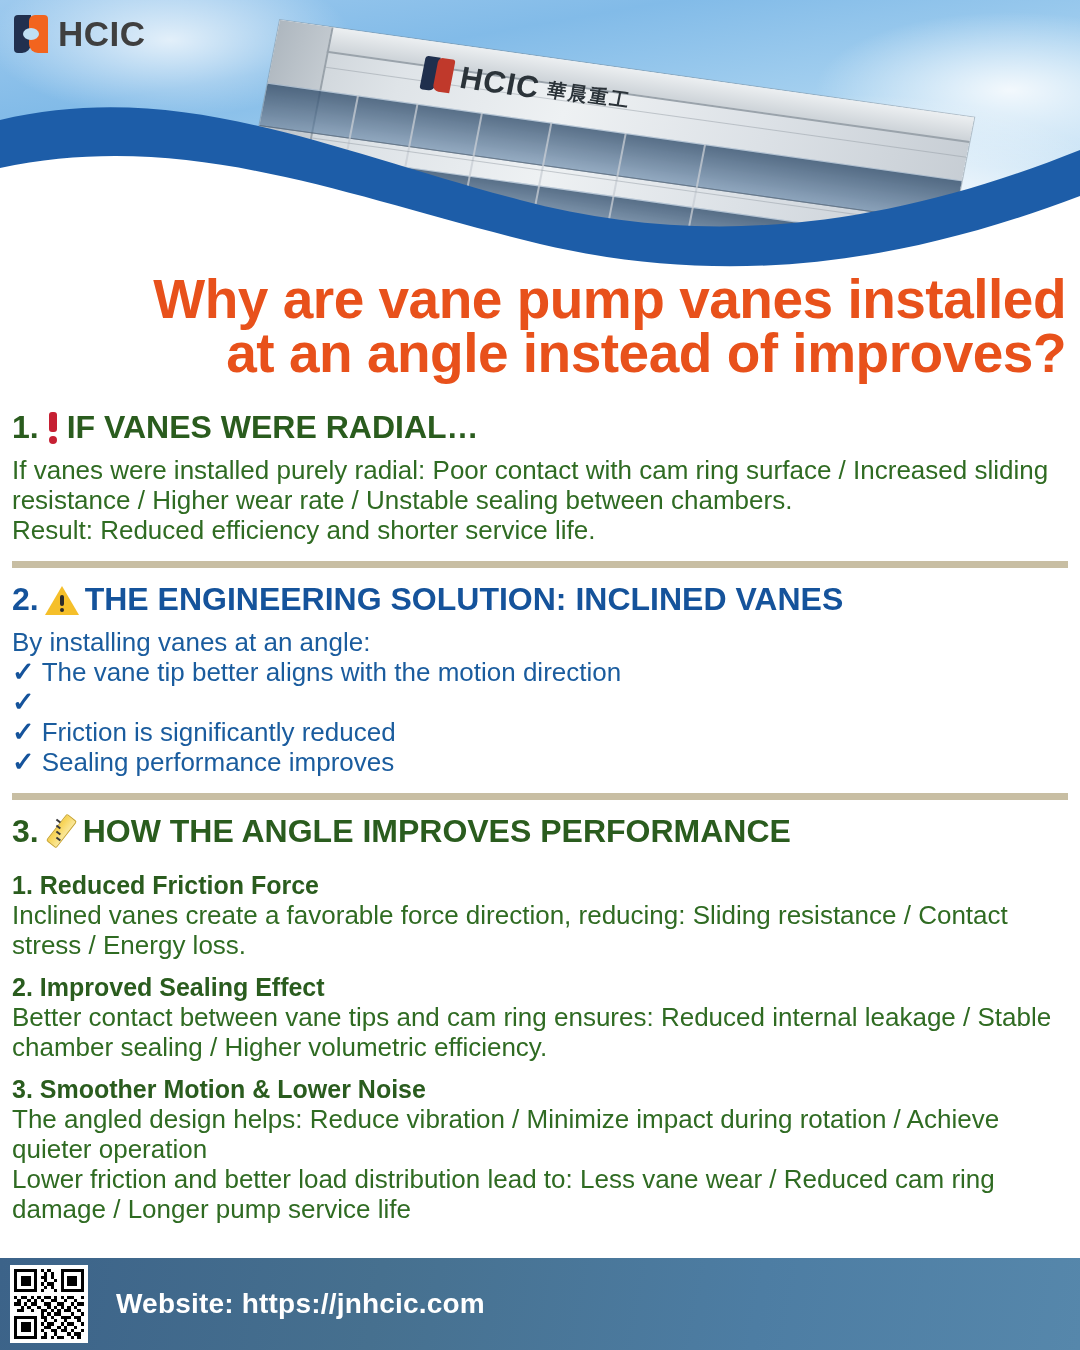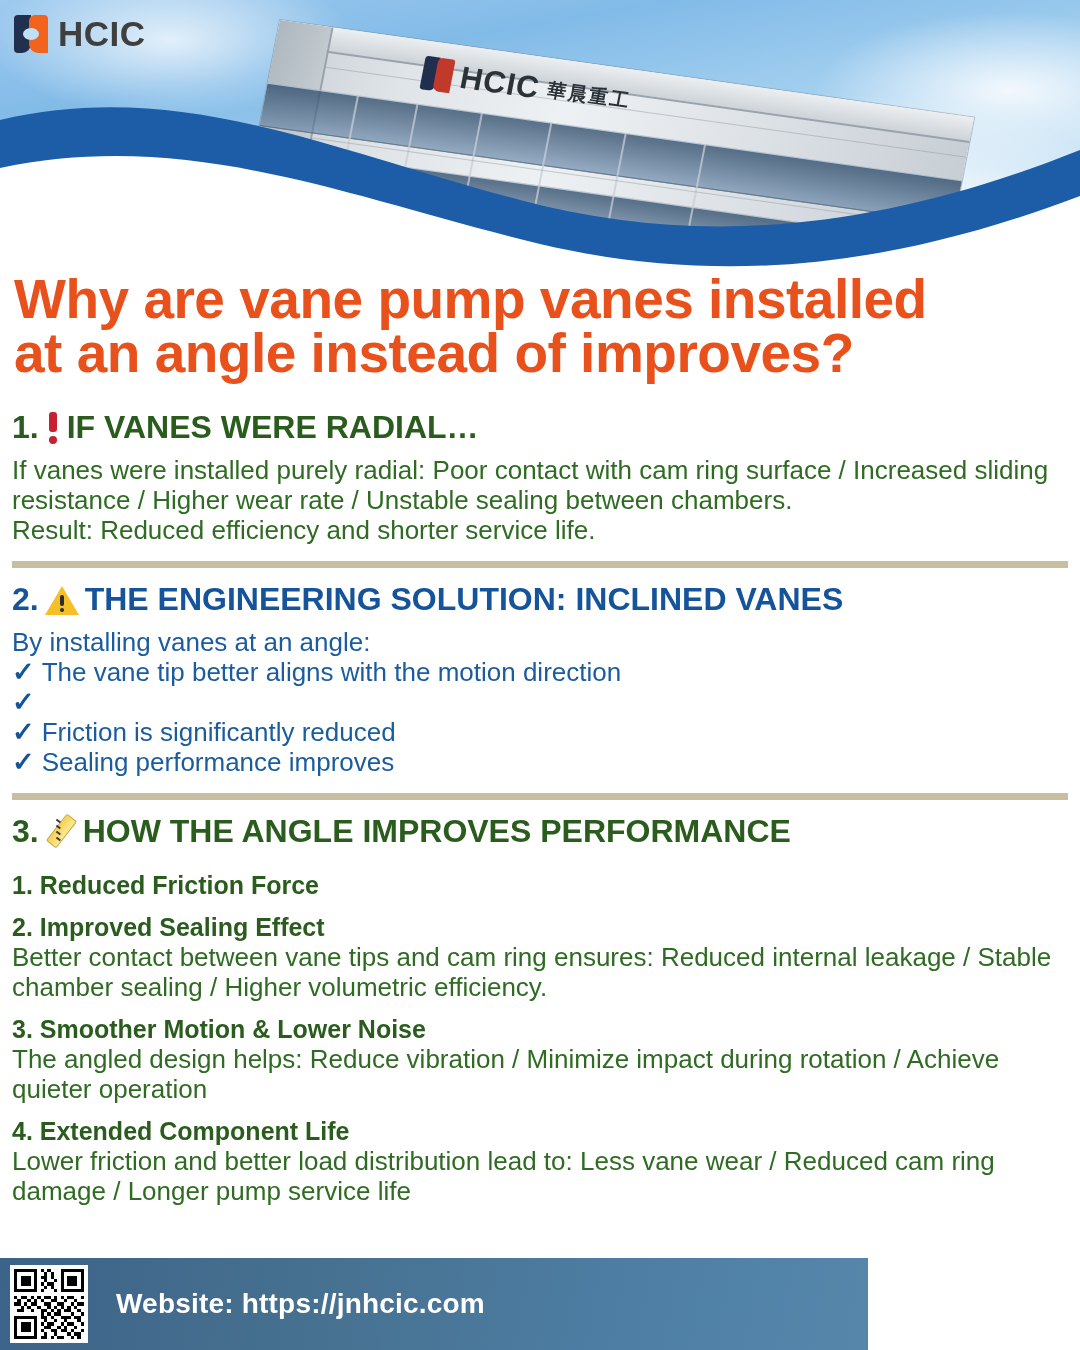--- a/index.html
+++ b/index.html
@@ -96,21 +96,21 @@
     position:absolute; left:9px; top:13px; width:16px; height:12px;
     background:#bfe0f5; border-radius:50%;
   }
   .logo-text {
     font-size:35px; font-weight:bold; color:#3f3f3f; letter-spacing:.5px;
   }
 
   
   .title {
     position:absolute; left:0; top:272px; width:1080px;
-    text-align:left;
+    text-align:right;
     color:#e8511b;
     font-weight:bold;
     font-size:55px;
     line-height:54px;
     letter-spacing:-.5px;
     padding:0 14px;
   }
 
   
   .sheet { position:absolute; left:0; top:408px; width:1080px; padding:0 12px; }
@@ -182,21 +182,21 @@
     border:1.5px solid #caa52c; border-radius:2px;
     transform:rotate(38deg);
   }
   .ico-ruler .t {
     position:absolute; width:5px; height:1.6px; background:#3a3a3a;
     left:11px; transform:rotate(38deg);
   }
 
   
   .footer {
-    position:absolute; left:0; bottom:0; width:868px; height:92px;
+    position:absolute; left:0; bottom:0; width:1080px; height:92px;
     background:linear-gradient(100deg,#3c6389 0%, #46708f 35%, #4d7da3 70%, #5687ab 100%);
     display:flex; align-items:center;
   }
   .qr {
     width:78px; height:78px; margin-left:10px;
     background:#ffffff; padding:4px; flex:0 0 auto;
   }
   .qr svg { display:block; }
   .site {
     color:#ffffff; font-size:28px; font-weight:bold; margin-left:28px;
@@ -314,31 +314,31 @@
         <span class="t" style="top:5px"></span>
         <span class="t" style="top:11px"></span>
         <span class="t" style="top:17px"></span>
         <span class="t" style="top:23px"></span>
       </span>
       <span>HOW THE ANGLE IMPROVES PERFORMANCE</span>
     </div>
 
     <div>
       <div class="sub-head first">1. Reduced Friction Force</div>
+      <div class="sub-body">Inclined vanes create a favorable force direction, reducing: Sliding resistance / Contact stress / Energy loss.</div>
     </div>
     <div>
       <div class="sub-head">2. Improved Sealing Effect</div>
       <div class="sub-body">Better contact between vane tips and cam ring ensures: Reduced internal leakage / Stable chamber sealing / Higher volumetric efficiency.</div>
     </div>
     <div>
       <div class="sub-head">3. Smoother Motion &amp; Lower Noise</div>
       <div class="sub-body">The angled design helps: Reduce vibration / Minimize impact during rotation / Achieve quieter operation</div>
     </div>
     <div>
-      <div class="sub-head">4. Extended Component Life</div>
       <div class="sub-body">Lower friction and better load distribution lead to: Less vane wear / Reduced cam ring damage / Longer pump service life</div>
     </div>
   </div>
 </div>
 
 <div class="footer">
   <div class="qr">
     <svg width="70" height="70" viewBox="0 0 21 21" shape-rendering="crispEdges">
       <rect width="21" height="21" fill="#fff"></rect>
       <g fill="#000">

